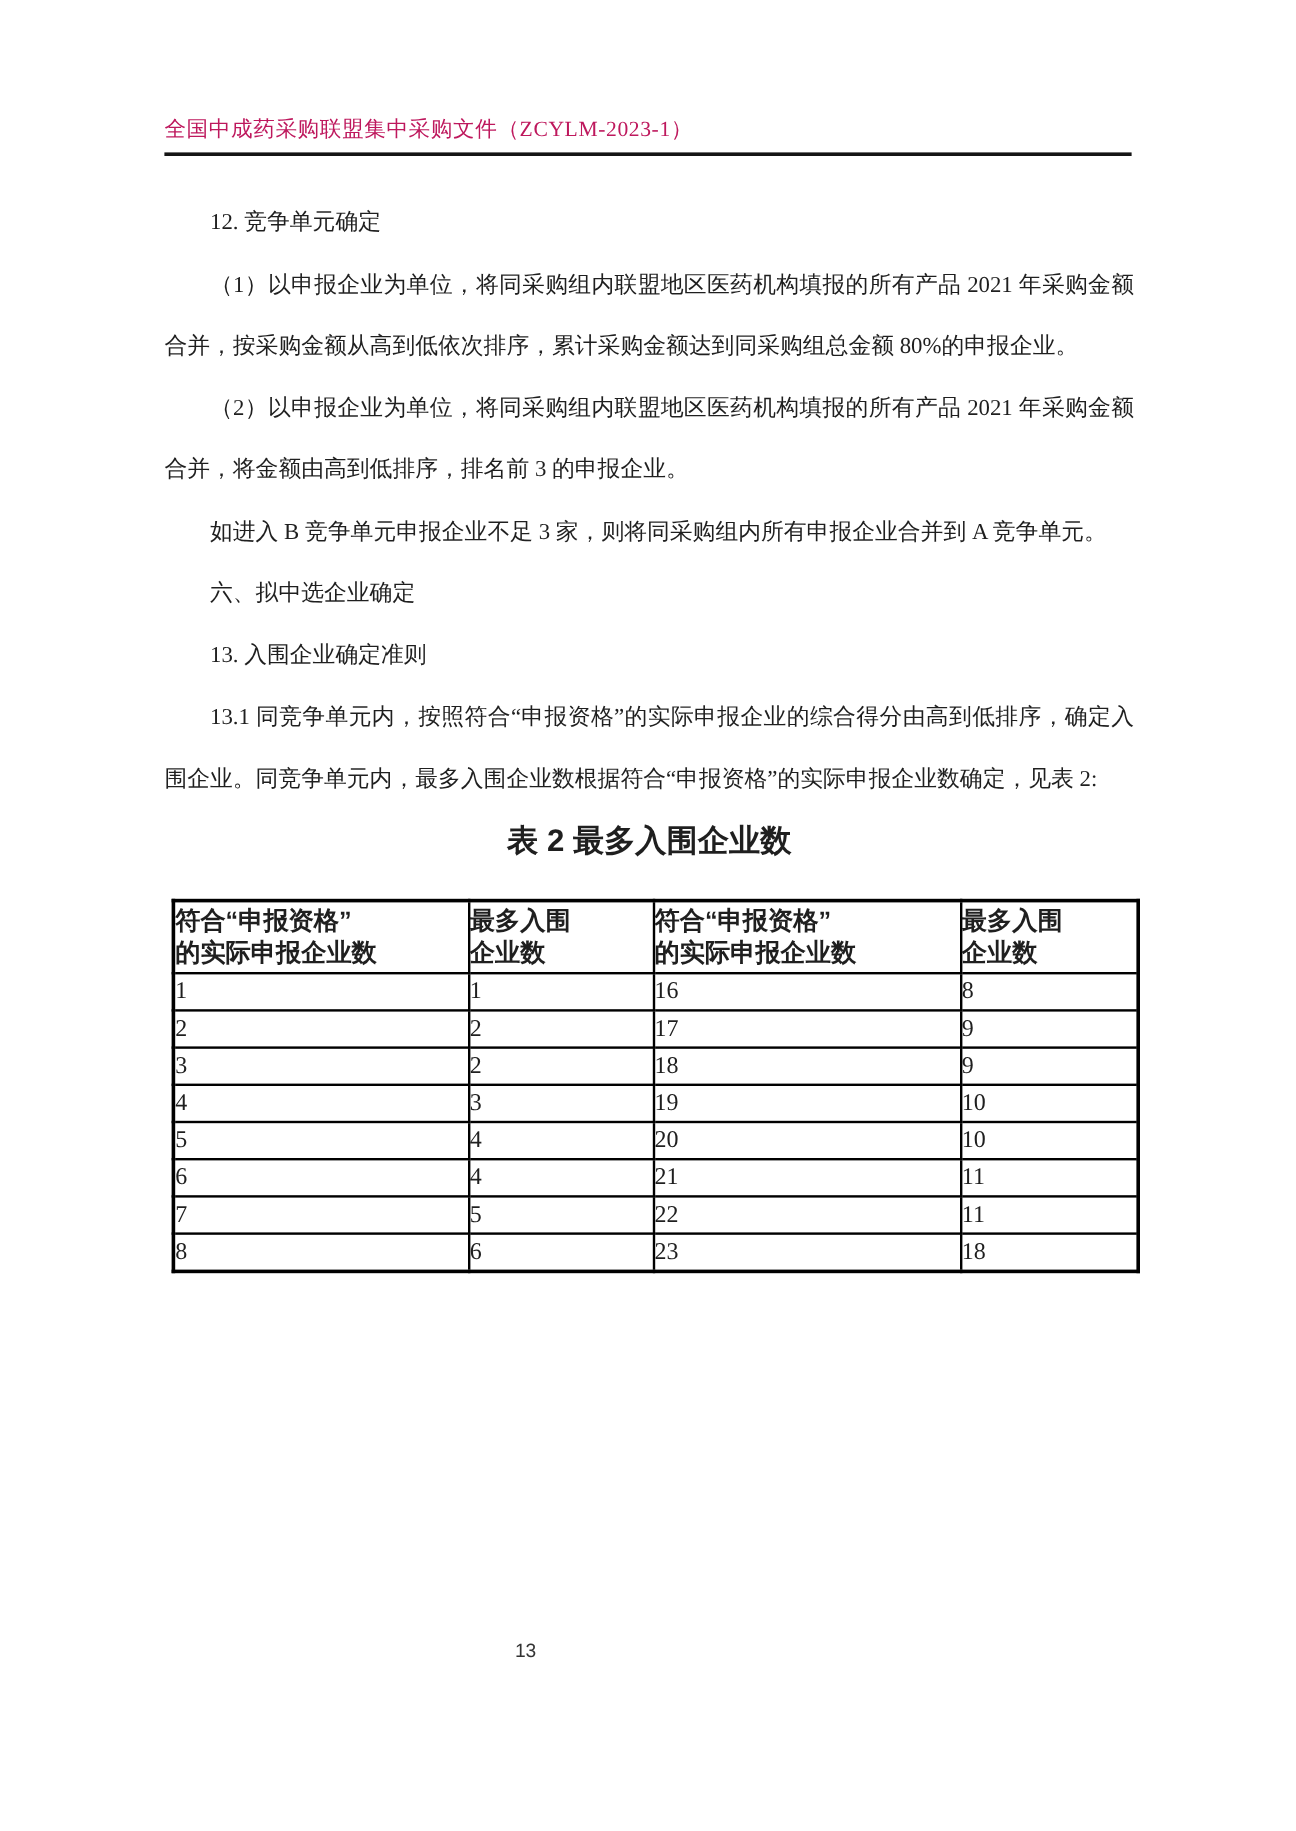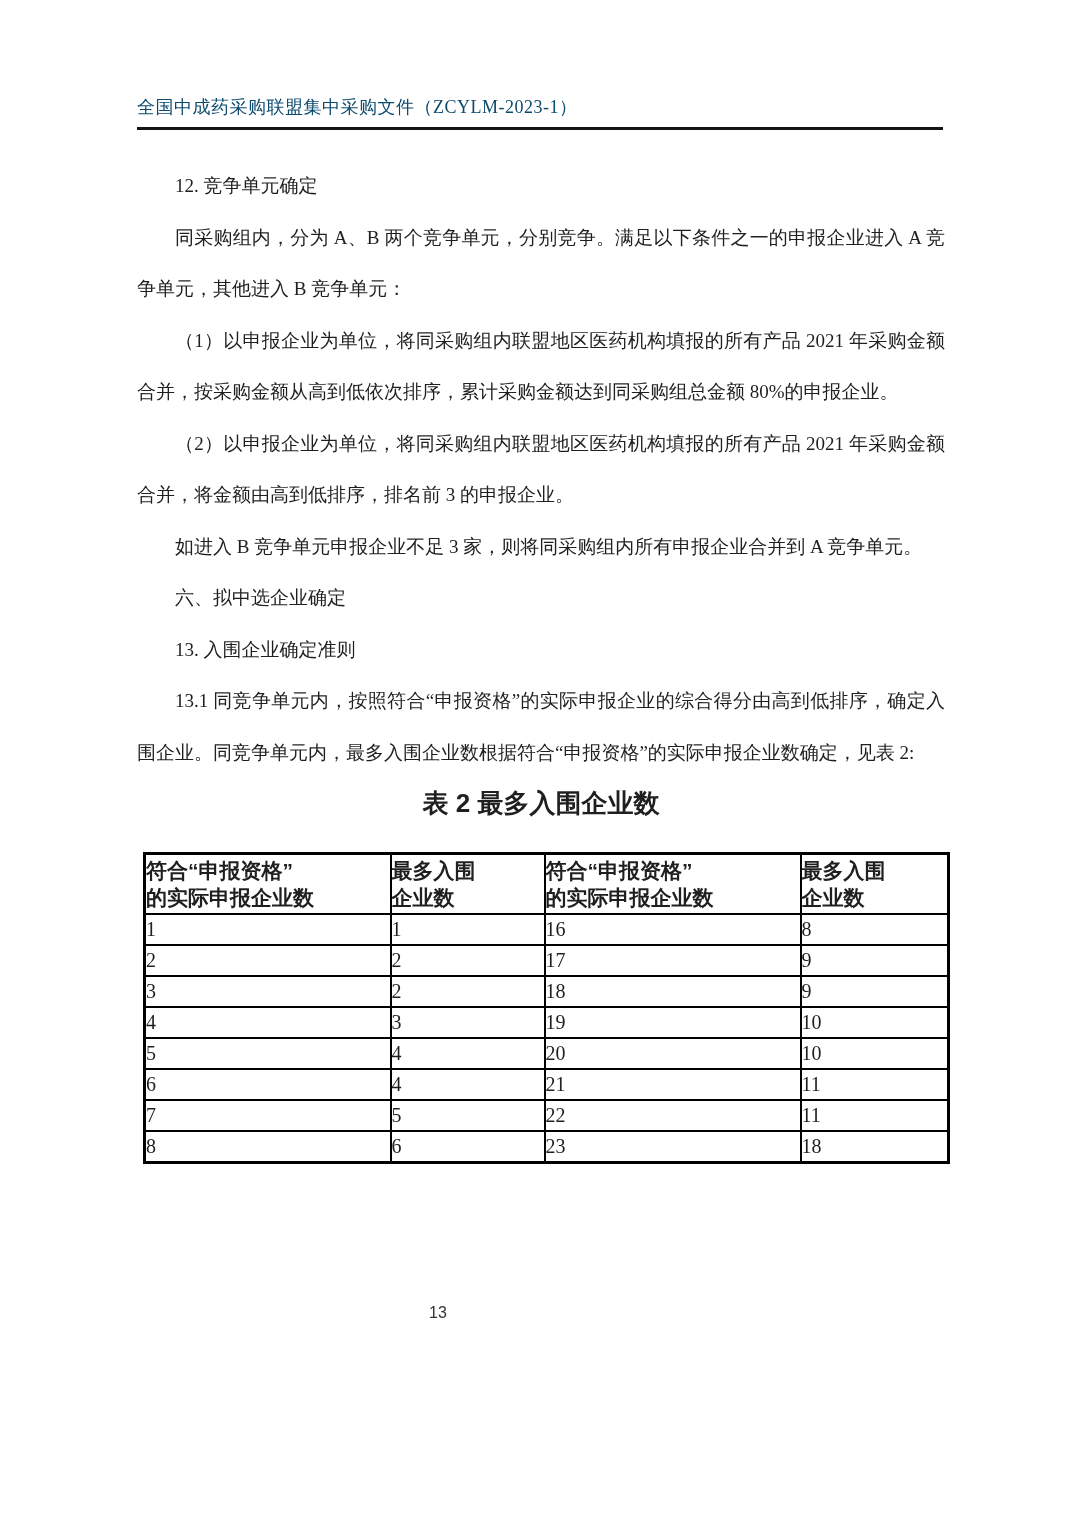--- a/index.html
+++ b/index.html
@@ -15,21 +15,21 @@
     font-family: "Liberation Serif", "DejaVu Serif", serif;
     color: #1f1f1f;
   }
   .page-header-text {
     position: absolute;
     left: 137px;
     top: 95px;
     font-size: 18px;
     letter-spacing: 0.5px;
     white-space: nowrap;
-    color: #0c4a6e;
+    color: #be185d;
   }
   .header-rule {
     position: absolute;
     left: 137px;
     top: 127px;
     width: 806px;
     height: 3px;
     background: #151515;
   }
   .content {
@@ -82,40 +82,39 @@
   }
   table.rule-table td {
     height: 29px;
     font-size: 20px;
     line-height: 29px;
     font-family: "Liberation Serif", "DejaVu Serif", serif;
   }
   .page-footer {
     position: absolute;
     left: 0;
-    top: 1304px;
+    top: 1368px;
     width: 876px;
     text-align: center;
     font-family: "Liberation Sans", "DejaVu Sans", sans-serif;
     font-size: 16px;
     color: #333;
   }
 </style>
 </head>
 <body>
 
 <div class="page-header-text">全国中成药采购联盟集中采购文件（ZCYLM-2023-1）</div>
 
 <div class="header-rule"></div>
 
 <div class="content">
 
   <h3 class="indent2">12. 竞争单元确定</h3>
 
-  <p class="indent2">同采购组内，分为 A、B 两个竞争单元，分别竞争。满足以下条件之一的申报企业进入 A 竞争单元，其他进入 B 竞争单元：</p>
 
   <p class="indent2">（1）以申报企业为单位，将同采购组内联盟地区医药机构填报的所有产品 2021 年采购金额合并，按采购金额从高到低依次排序，累计采购金额达到同采购组总金额 80%的申报企业。</p>
 
   <p class="indent2">（2）以申报企业为单位，将同采购组内联盟地区医药机构填报的所有产品 2021 年采购金额合并，将金额由高到低排序，排名前 3 的申报企业。</p>
 
   <p class="indent2">如进入 B 竞争单元申报企业不足 3 家，则将同采购组内所有申报企业合并到 A 竞争单元。</p>
 
   <h2 class="indent2 hei">六、拟中选企业确定</h2>
 
   <h3 class="indent2">13. 入围企业确定准则</h3>

